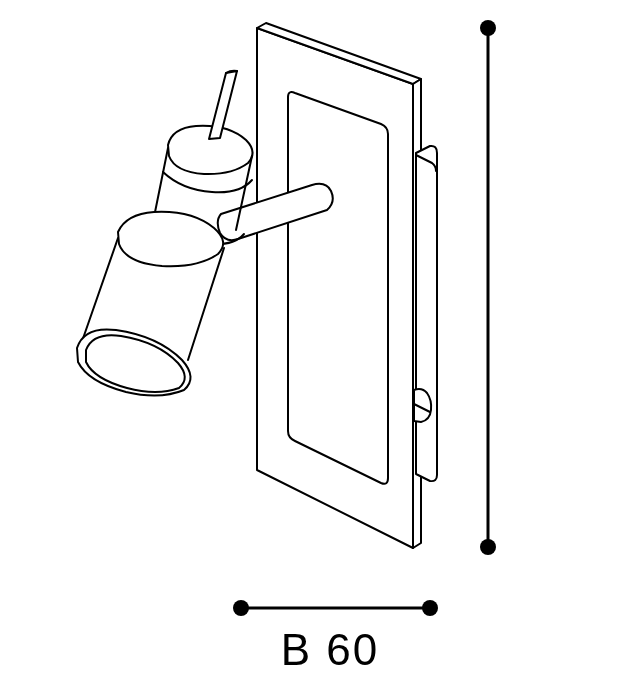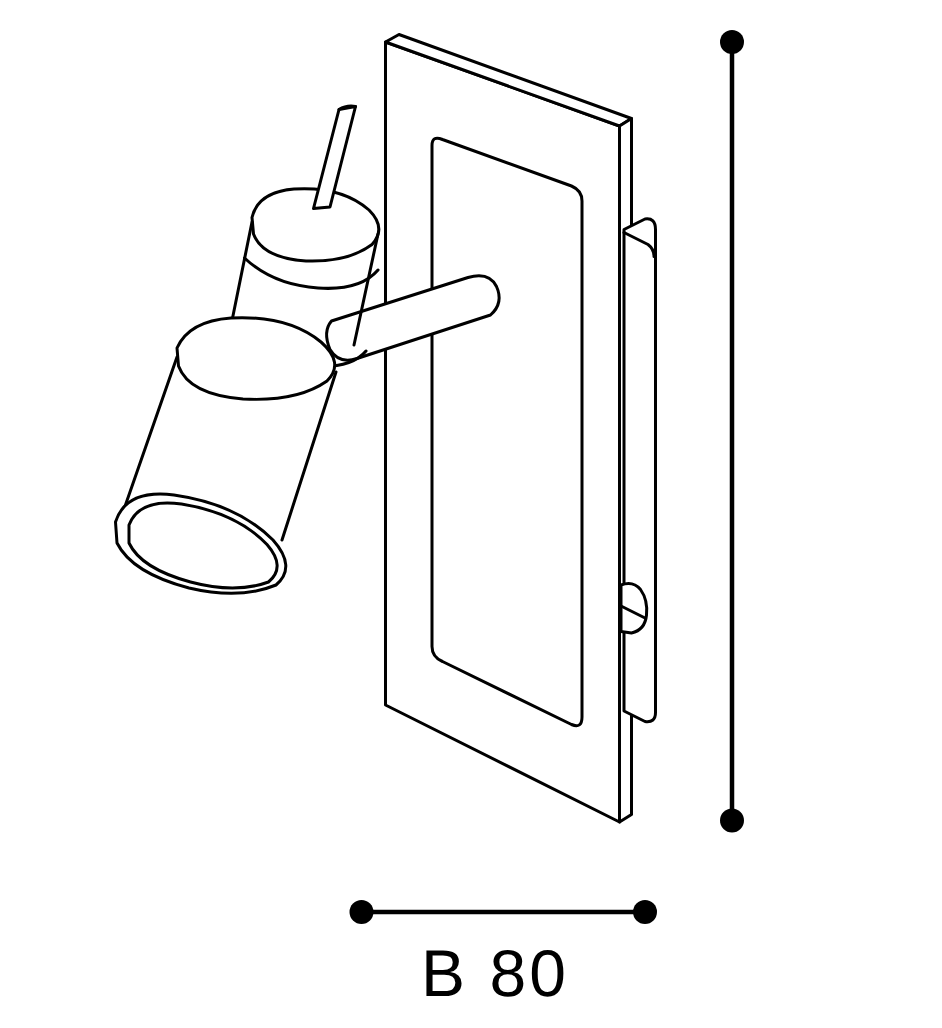--- a/index.html
+++ b/index.html
@@ -126,15 +126,15 @@
 
       <g>
         <line x1="241" y1="608" x2="430" y2="608" stroke="#000000" stroke-width="3"></line>
         <circle cx="241" cy="608" r="8" fill="#000000" stroke="none"></circle>
         <circle cx="430" cy="608" r="8" fill="#000000" stroke="none"></circle>
       </g>
 
     </g>
   </svg>
 
-  <div class="dim-label" id="label-width">B 80</div>
+  <div class="dim-label" id="label-width">B 60</div>
 
 </div>
 
 </body></html>

